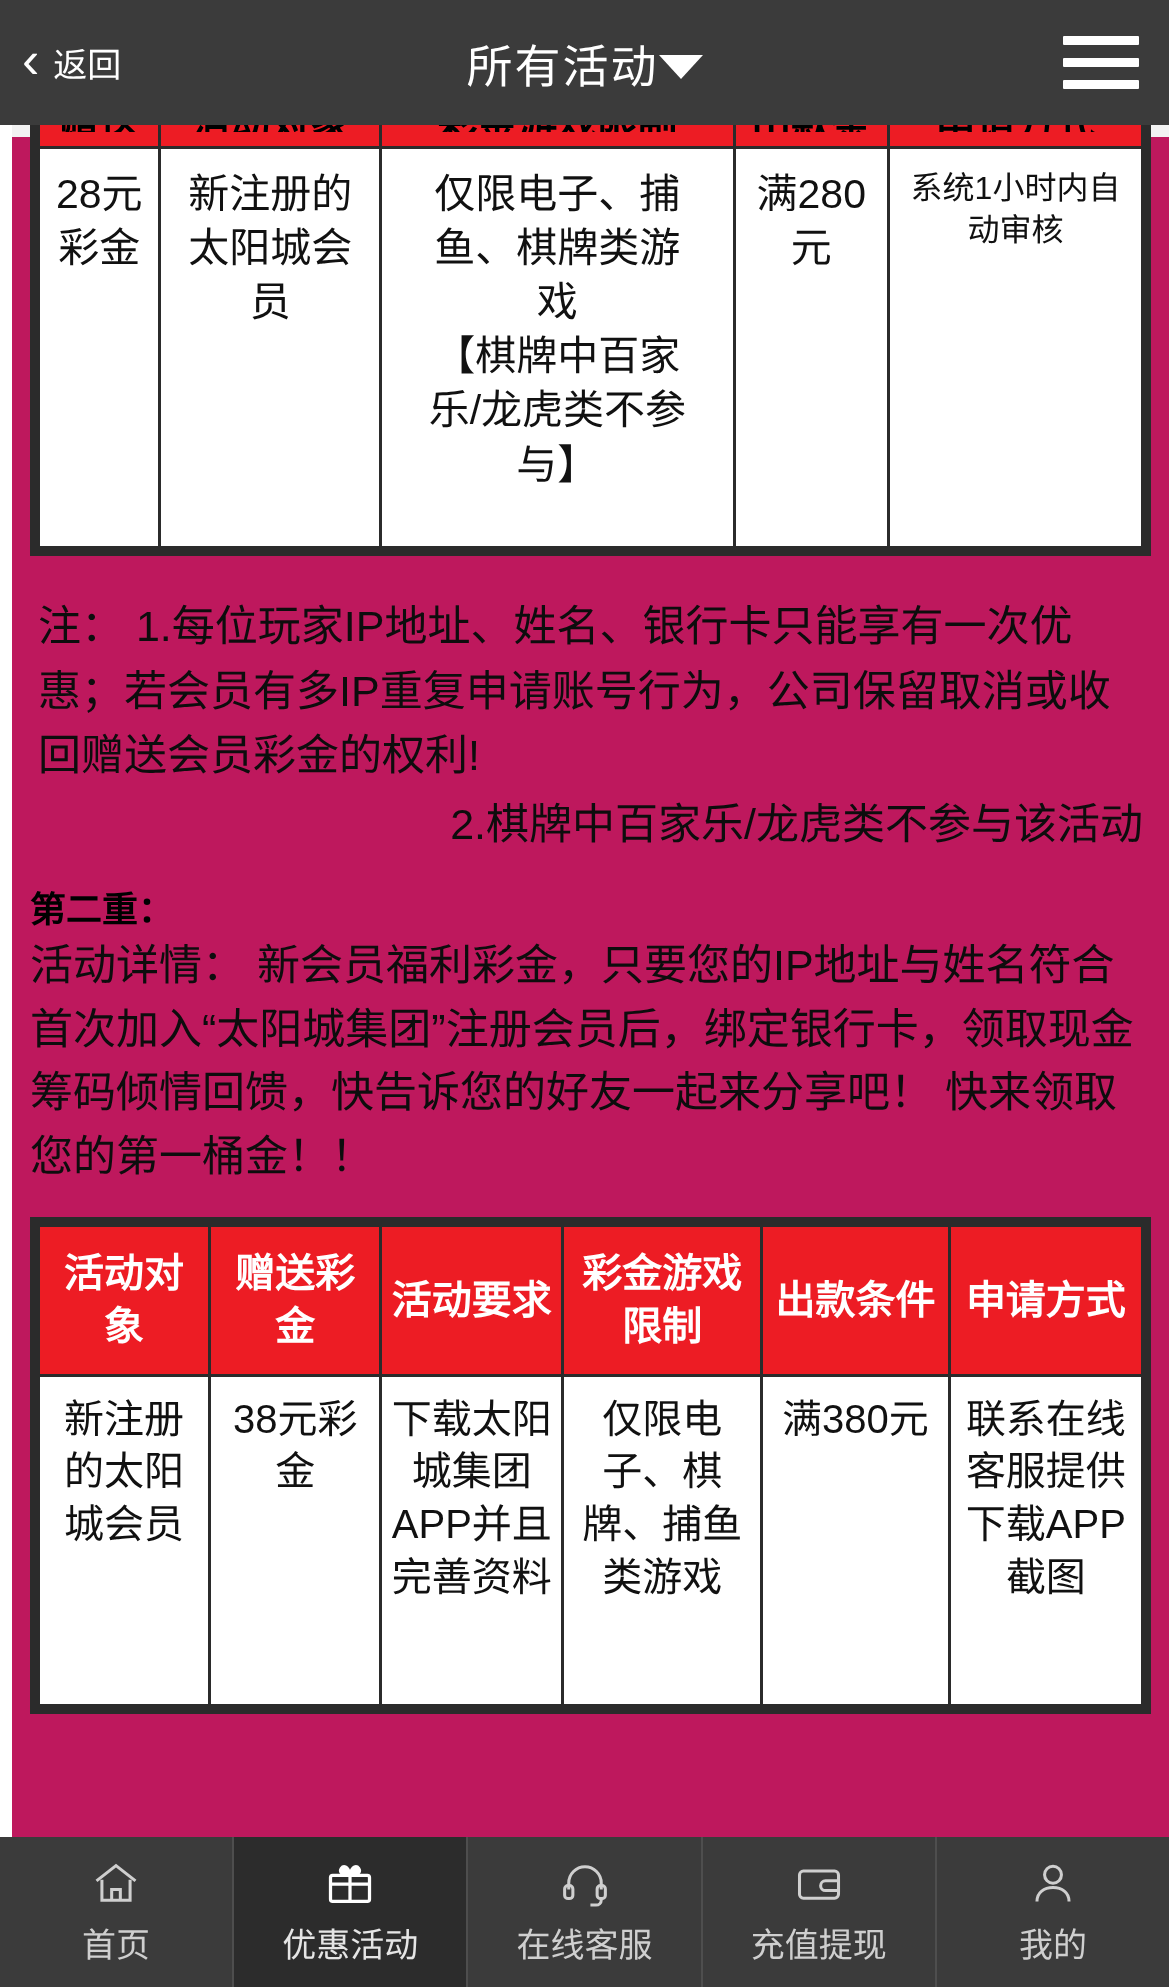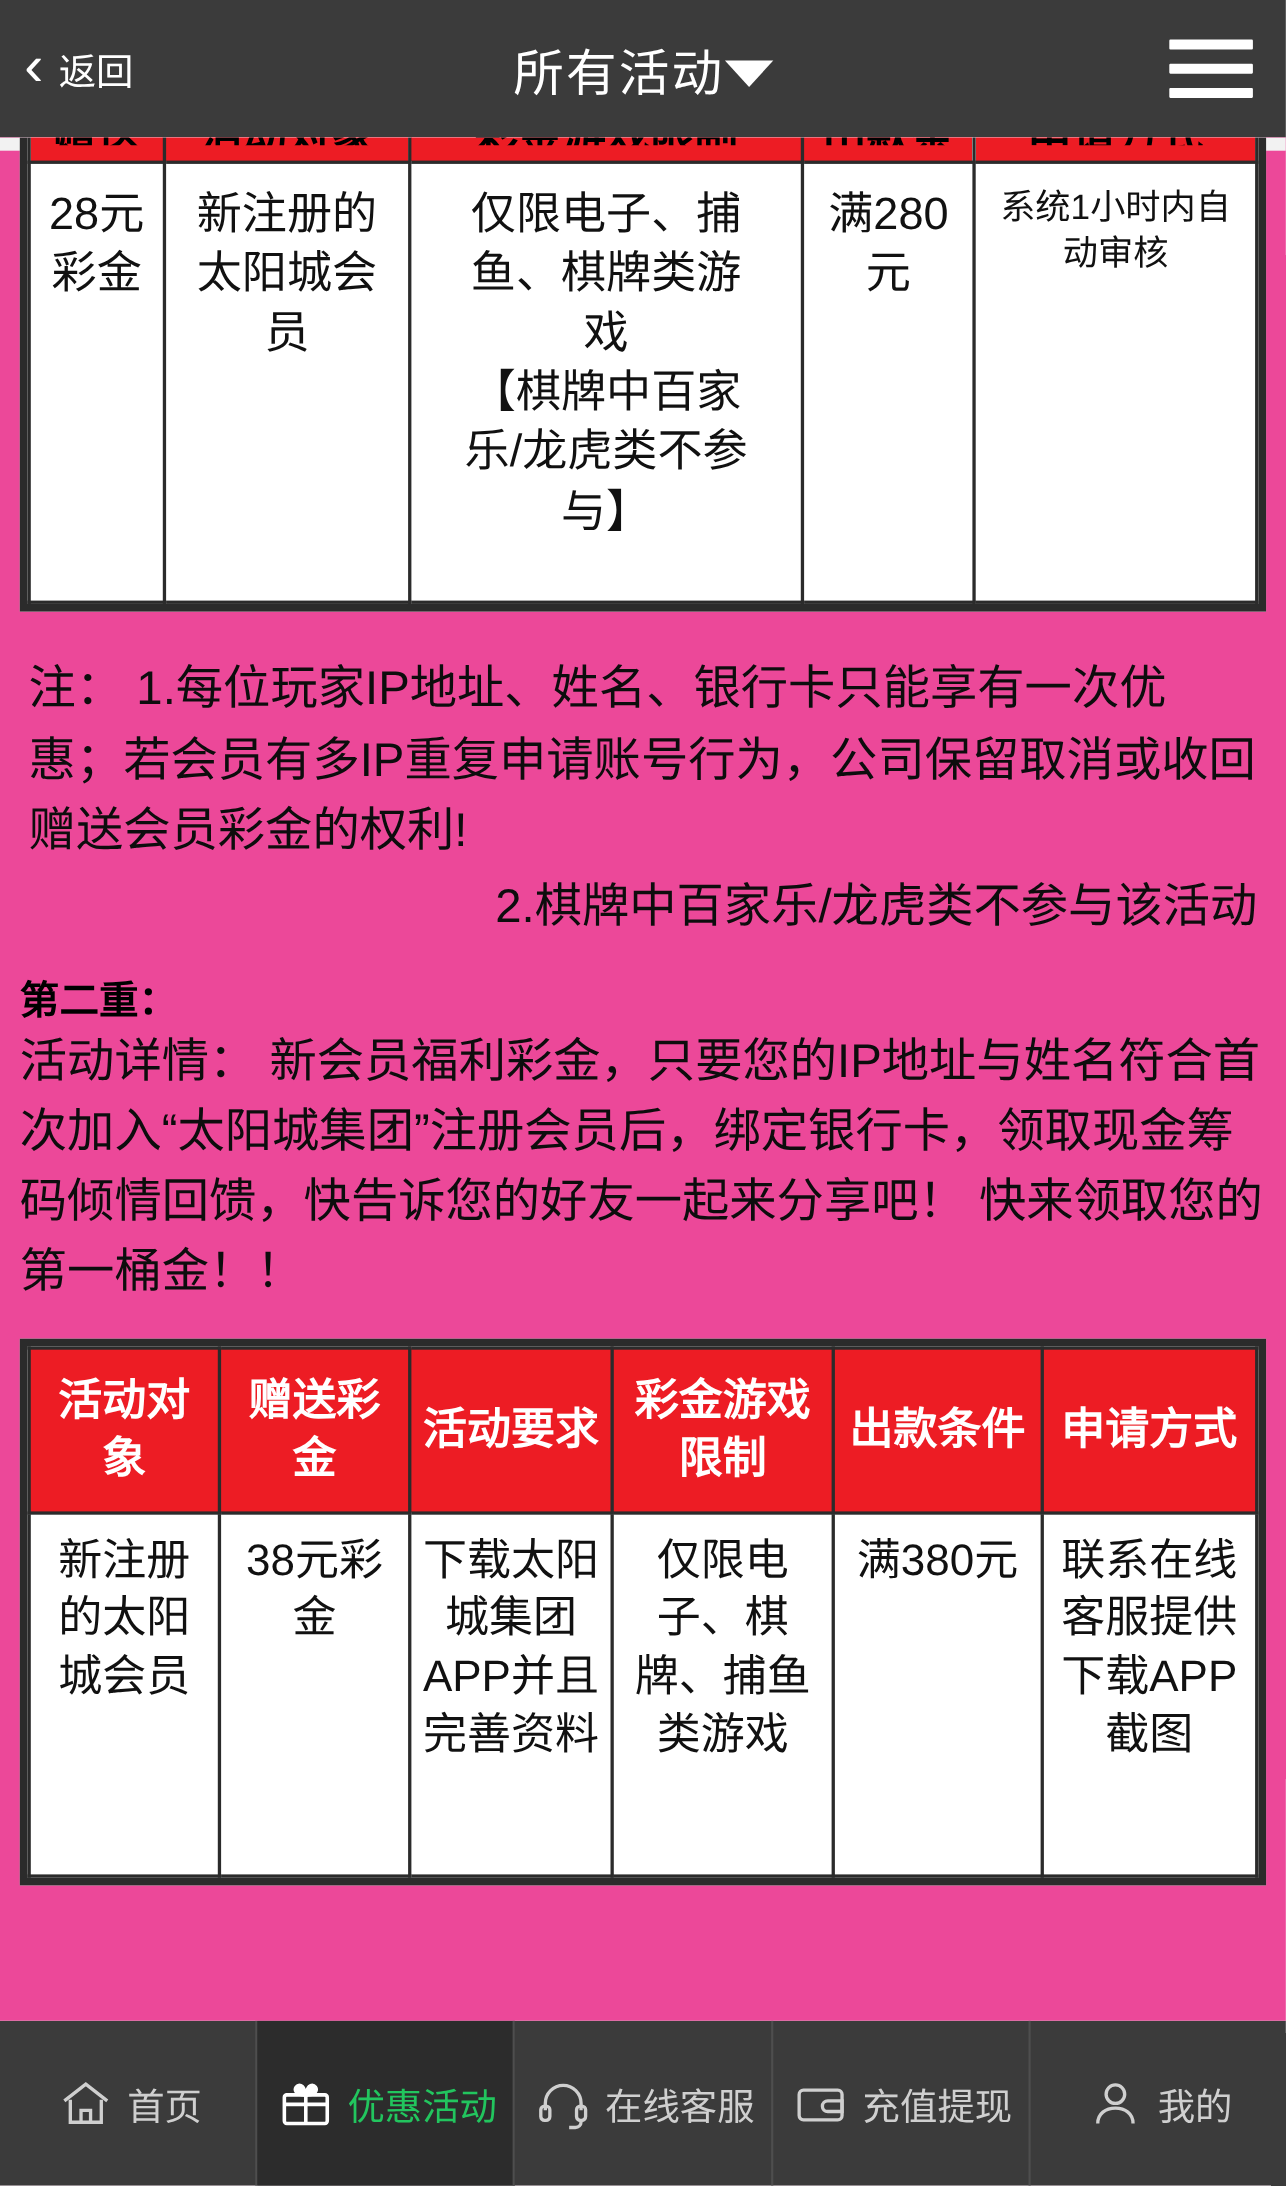--- a/index.html
+++ b/index.html
@@ -51,22 +51,23 @@
     border-top: 24px solid #ffffff;
     margin-top: 8px;
   }
   .burger { width: 76px; display: flex; flex-direction: column; gap: 13px; cursor: pointer; }
   .burger span { display: block; height: 9px; background: #ffffff; border-radius: 1px; }
 
   
   .content {
     position: relative;
     height: calc(1987px - 125px - 150px);
-    background: #ec4899;
+    background: #be185d;
     overflow: hidden;
+    margin-left: 12px;
   }
 
   
   .tbl-wrap {
     background: #ffffff;
     border: 7px solid #2b2b2b;
     margin: 0 18px;
   }
   .tbl-wrap.t1 { margin-top: -32px; }
   table { width: 100%; border-collapse: collapse; table-layout: fixed; }
@@ -124,30 +125,30 @@
 
   
   .tabbar {
     height: 150px;
     background: #3b3b3b;
     display: flex;
   }
   .tab {
     flex: 1;
     display: flex;
-    flex-direction: row;
+    flex-direction: column;
     align-items: center;
     justify-content: center;
     gap: 9px;
     color: #cfcfcf;
     border-right: 2px solid #4e4e4e;
     cursor: pointer;
   }
   .tab:last-child { border-right: none; }
-  .tab.active { background: #2c2c2c; color: #22c55e; }
+  .tab.active { background: #2c2c2c; color: #e5e5e5; }
   .tab .tl { font-size: 34px; }
   .tab svg { display: block; }
   .topstrip { height: 12px; background: #f2f2f2; }
 </style>
 </head>
 <body>
 
 <div class="topbar">
   <div class="back">
     <span class="chev">‹</span>

